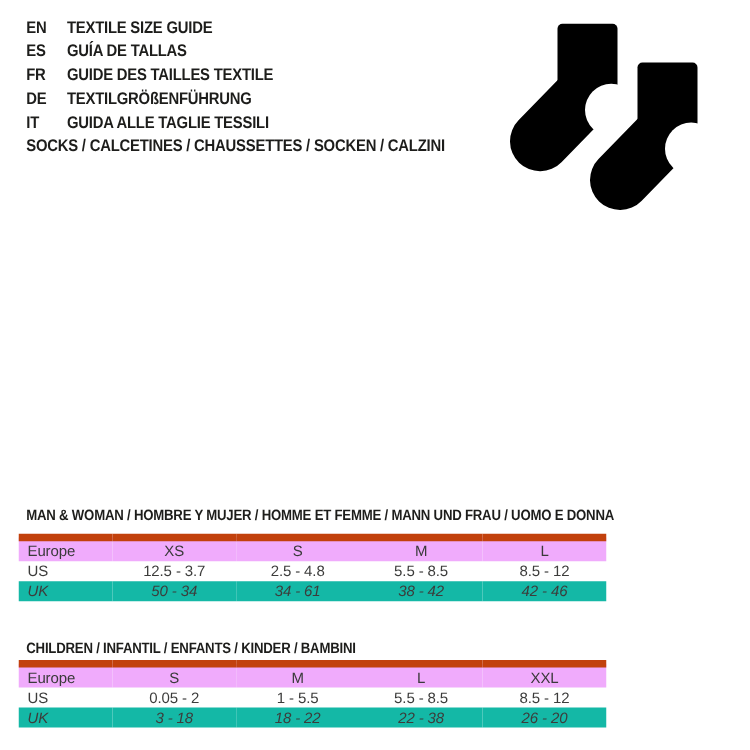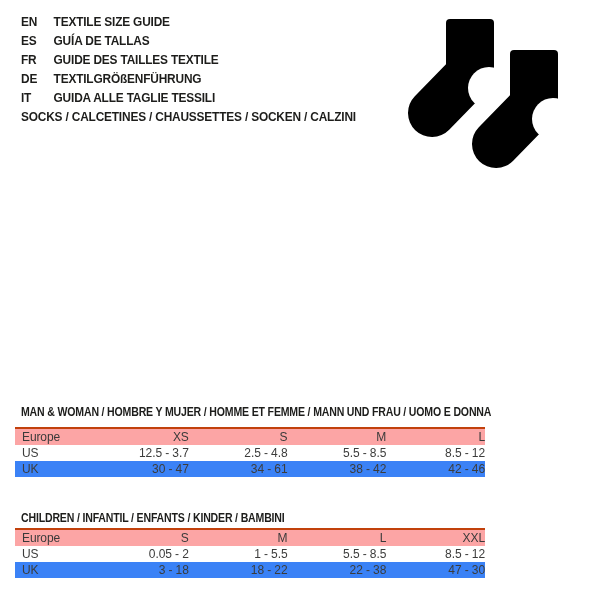--- a/index.html
+++ b/index.html
@@ -30,33 +30,33 @@
   .title-2 { top: 511px; }
   .size-table { position: absolute; left: 15px; width: 470px; border-collapse: collapse; table-layout: fixed; }
   .table-1 { top: 427px; }
   .table-2 { top: 528px; }
   .size-table col.c0 { width: 75px; }
   .size-table col.cn { width: 98.75px; }
   .size-table th, .size-table td {
     padding: 0; margin: 0;
     font-size: 12px; font-weight: normal;
     height: 16px; line-height: 16px;
-    text-align: right;
+    text-align: center;
     color: #3c3c3b;
     letter-spacing: -0.1px;
   }
   .size-table thead th {
-    background: #fca5a5;
-    border-top: 2px solid #c2410c;
+    background: #f0abfc;
+    border-top: 6px solid #c2410c;
     color: #3a3a3a;
   }
   .size-table .row-label, .size-table thead th.first {
     text-align: left; padding-left: 7px;
   }
-  .size-table tbody tr.stripe { background: #3b82f6; }
+  .size-table tbody tr.stripe { background: #14b8a6; font-style: italic; }
 </style>
 </head>
 <body>
 
 <div class="lang-list condensed">
   <div class="lang-row">
     <span class="lang-code">EN</span>
     <span class="lang-label">TEXTILE SIZE GUIDE</span>
   </div>
   <div class="lang-row">
@@ -115,21 +115,21 @@
   <tbody>
     <tr>
       <td class="row-label">US</td>
       <td>12.5 - 3.7</td>
       <td>2.5 - 4.8</td>
       <td>5.5 - 8.5</td>
       <td>8.5 - 12</td>
     </tr>
     <tr class="stripe">
       <td class="row-label">UK</td>
-      <td>30 - 47</td>
+      <td>50 - 34</td>
       <td>34 - 61</td>
       <td>38 - 42</td>
       <td>42 - 46</td>
     </tr>
   </tbody>
 </table>
 
 <div class="table-title title-2 condensed">CHILDREN / INFANTIL / ENFANTS / KINDER / BAMBINI</div>
 <table class="size-table table-2">
   <colgroup>
@@ -154,16 +154,16 @@
       <td>0.05 - 2</td>
       <td>1 - 5.5</td>
       <td>5.5 - 8.5</td>
       <td>8.5 - 12</td>
     </tr>
     <tr class="stripe">
       <td class="row-label">UK</td>
       <td>3 - 18</td>
       <td>18 - 22</td>
       <td>22 - 38</td>
-      <td>47 - 30</td>
+      <td>26 - 20</td>
     </tr>
   </tbody>
 </table>
 
 </body></html>

